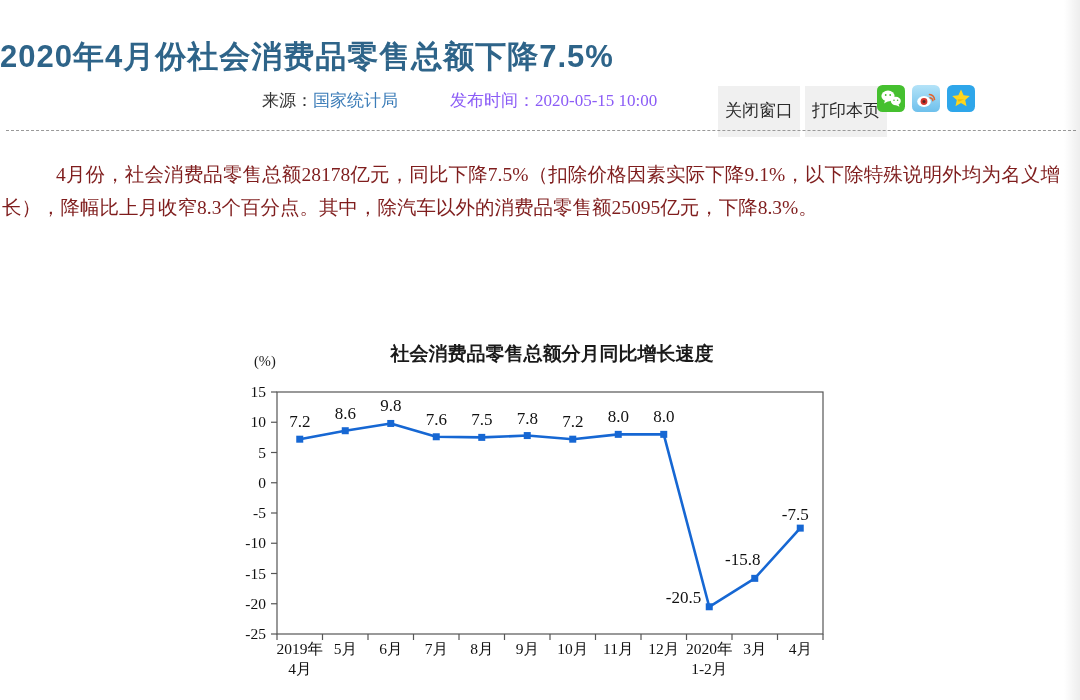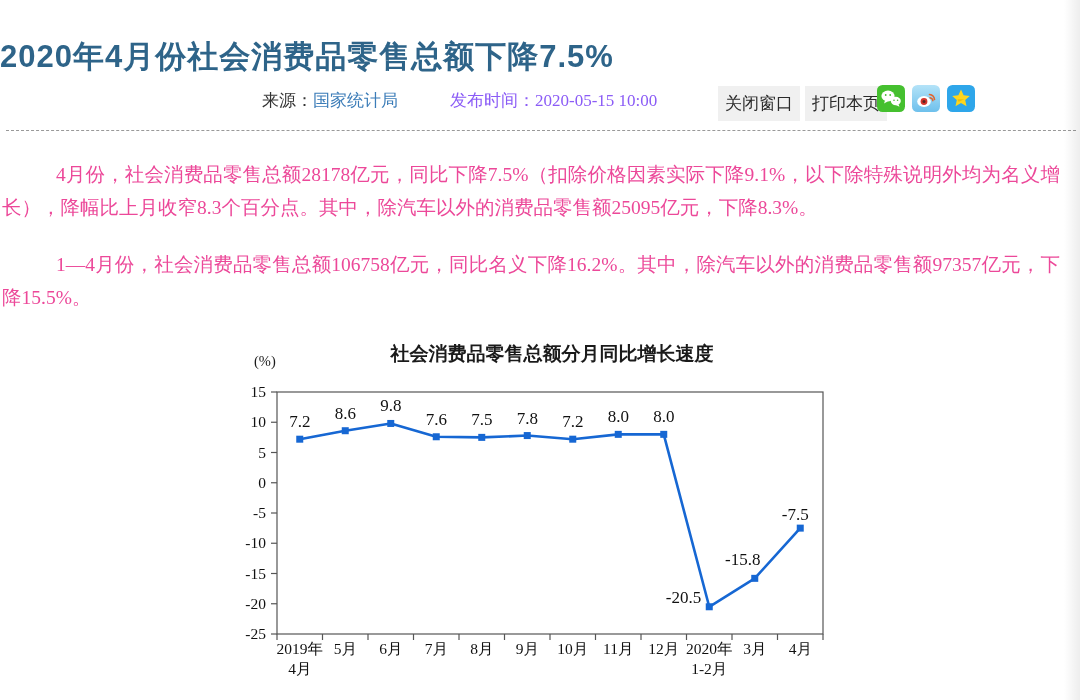--- a/index.html
+++ b/index.html
@@ -11,33 +11,33 @@
   .article-title{
     position:absolute;top:15px;left:0;width:100%;text-align:left;
     font-family:"Liberation Sans","DejaVu Sans",sans-serif;font-weight:bold;
     font-size:31px;letter-spacing:1px;color:#2e6489;white-space:nowrap;
   }
   .meta-row{position:absolute;top:88px;left:0;width:100%;height:28px;font-size:17px;color:#333;text-align:right;}
   .meta-source{position:absolute;left:262px;top:0;line-height:26px;}
   .meta-source a{color:#3b7cb8;text-decoration:none;}
   .meta-publish{position:absolute;left:450px;top:0;line-height:26px;color:#8b5cf6;}
   .meta-btn{
-    position:absolute;top:-2px;height:19px;line-height:19px;padding:8px 7px;background:#f0f0f0;
-    font-family:Liberation Serif, serif;font-size:17px;color:#2a2a2a;cursor:pointer;
+    position:absolute;top:-2px;height:19px;line-height:19px;padding:16px 7px;background:#f0f0f0;
+    font-family:Liberation Mono, monospace;font-size:17px;color:#2a2a2a;cursor:pointer;
   }
   .btn-close{left:718px;}
   .btn-print{left:797px;margin-left:8px;}
   .share-icons{position:absolute;left:877px;top:-3px;display:flex;gap:7px;}
   .share-icons .sicon{width:28px;height:27px;display:block;cursor:pointer;}
   
   .divider{position:absolute;top:130px;left:6px;right:4px;border-top:1px dashed #999;height:0;}
   
   .article-body{position:absolute;top:158px;left:2px;right:20px;}
   .article-body p{
-    margin:0;text-indent:54px;font-size:19.5px;line-height:33px;color:#ec4899;
+    margin:0;text-indent:54px;font-size:19.5px;line-height:33px;color:#7f1d1d;
     text-align:justify;
   }
   .article-body p + p{margin-top:24px;}
   
   .chart-wrap{position:absolute;left:230px;top:332px;width:660px;height:368px;}
   .c-title{font-family:"Liberation Sans","DejaVu Sans",sans-serif;font-weight:bold;font-size:19px;fill:#1a1a1a;}
   .c-unit{font-family:"Liberation Serif","DejaVu Serif",serif;font-size:14.5px;fill:#1a1a1a;}
   .c-box{fill:none;stroke:#555;stroke-width:1.2;}
   .c-tick{stroke:#555;stroke-width:1.2;}
   .c-ylab,.c-xlab{font-family:"Liberation Serif","DejaVu Serif",serif;font-size:15.5px;fill:#111;}
@@ -92,21 +92,20 @@
       <path d="M14 4.5 L16.6 10.2 L22.8 10.9 L18.2 15.1 L19.5 21.2 L14 18.1 L8.5 21.2 L9.8 15.1 L5.2 10.9 L11.4 10.2 Z" fill="#fed61e"></path>
       <path d="M10.5 14.2 L17.5 14.2 L11.5 16.8 Z" fill="#e8b400" opacity="0.7"></path>
     </svg>
   </span>
 </div>
 
 <div class="divider"></div>
 
 <div class="article-body">
   <p>4月份，社会消费品零售总额28178亿元，同比下降7.5%（扣除价格因素实际下降9.1%，以下除特殊说明外均为名义增长），降幅比上月收窄8.3个百分点。其中，除汽车以外的消费品零售额25095亿元，下降8.3%。</p>
-  <p>1—4月份，社会消费品零售总额106758亿元，同比名义下降16.2%。其中，除汽车以外的消费品零售额97357亿元，下降15.5%。</p>
 </div>
 
 <div class="chart-wrap">
   <svg id="chart-svg" width="660" height="368" viewBox="0 0 660 368" style="--line-color: #1667d3;">
       <text x="322" y="28" text-anchor="middle" class="c-title">社会消费品零售总额分月同比增长速度</text>
       <text x="24" y="34" class="c-unit">(%)</text>
       <rect x="47" y="60" width="546" height="242" class="c-box"></rect>
       <line x1="41" y1="60" x2="47" y2="60" class="c-tick"></line>
       <text x="36" y="65" text-anchor="end" class="c-ylab">15</text>
       <line x1="41" y1="90.25" x2="47" y2="90.25" class="c-tick"></line>

